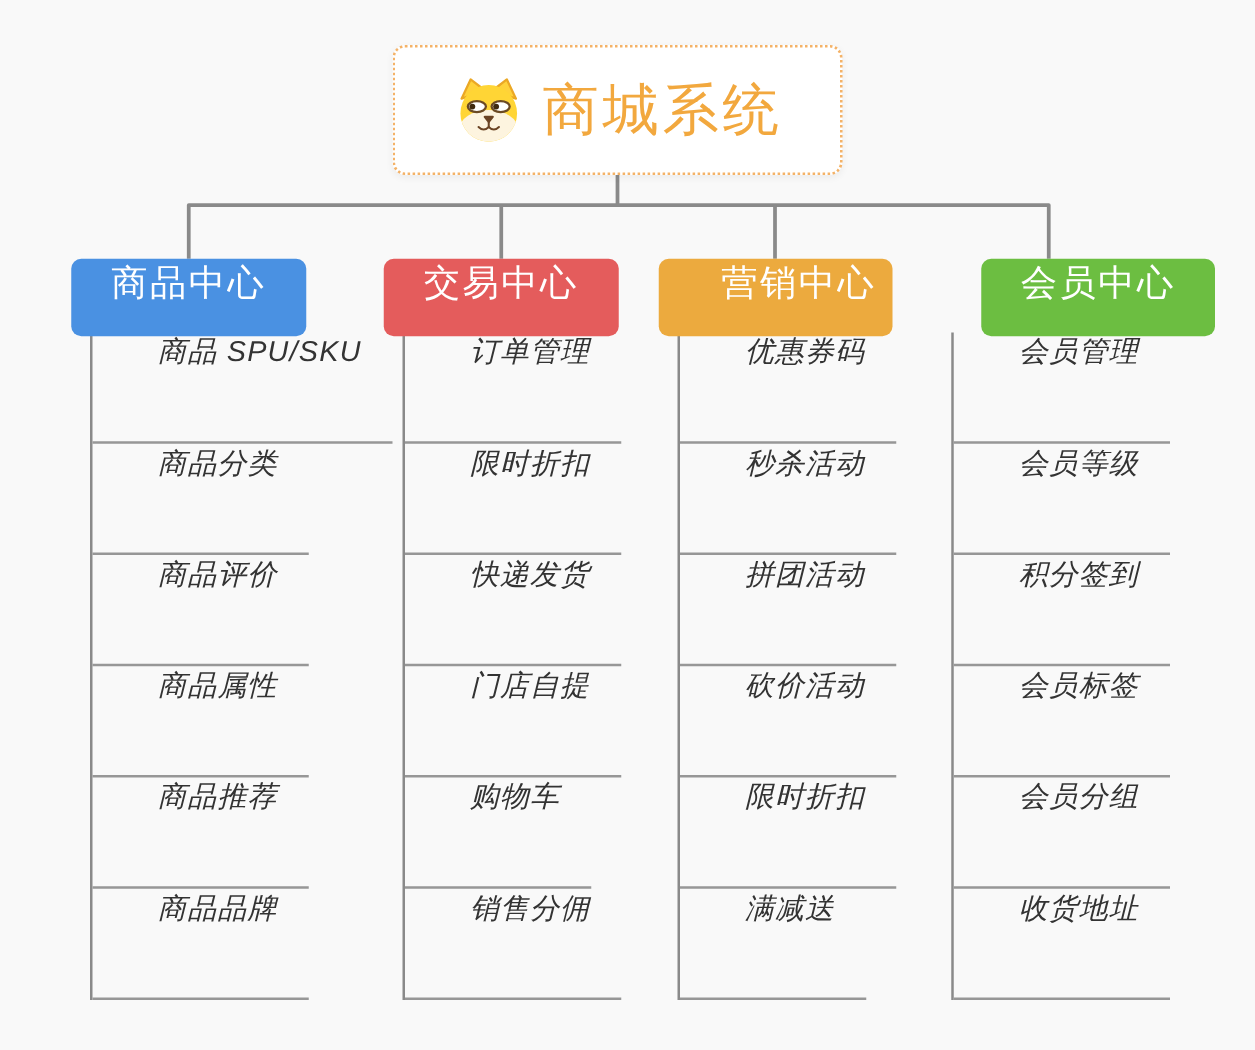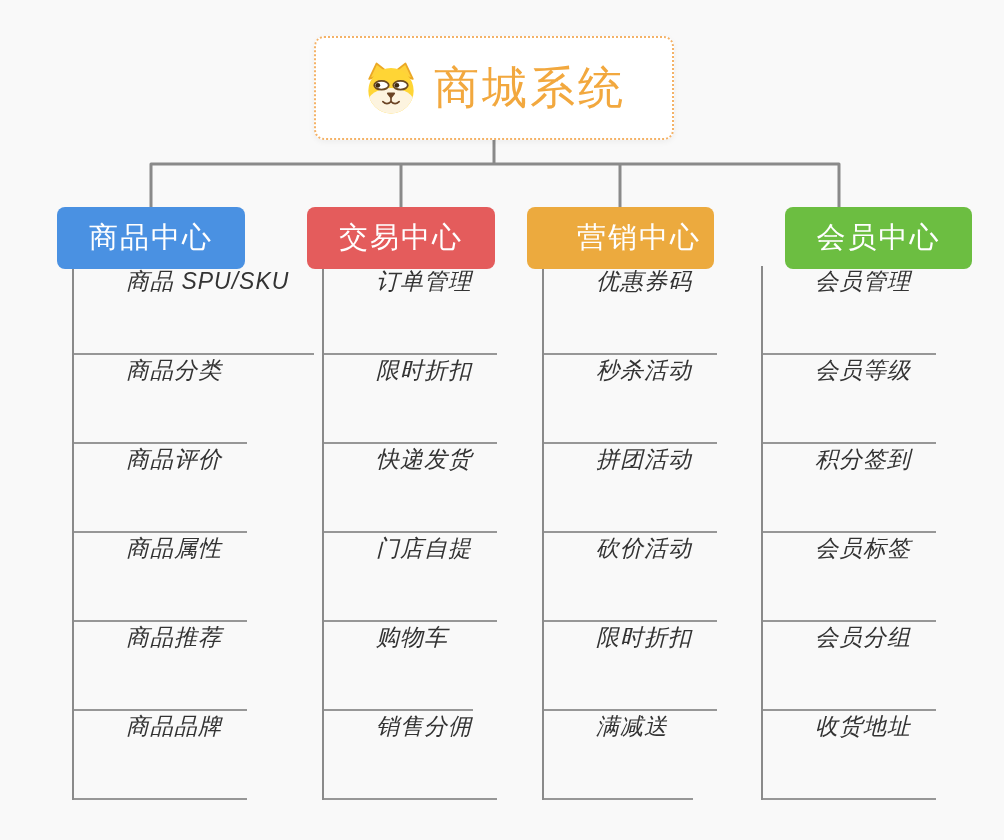--- a/index.html
+++ b/index.html
@@ -45,21 +45,21 @@
     font-weight: 500;
     white-space: nowrap;
   }
   
   .branch-box {
     position: absolute;
     top: 207px;
     height: 62px;
     border-radius: 8px;
     display: flex;
-    align-items: center;
+    align-items: flex-start;
     justify-content: center;
     color: #ffffff;
     font-size: 29px;
     letter-spacing: 2px;
     z-index: 3;
     cursor: pointer;
   }
   .box1 { left: 57px;  width: 188px; }
   .box2 { left: 307px; width: 188px; }
   .box3 { left: 527px; width: 187px; }

